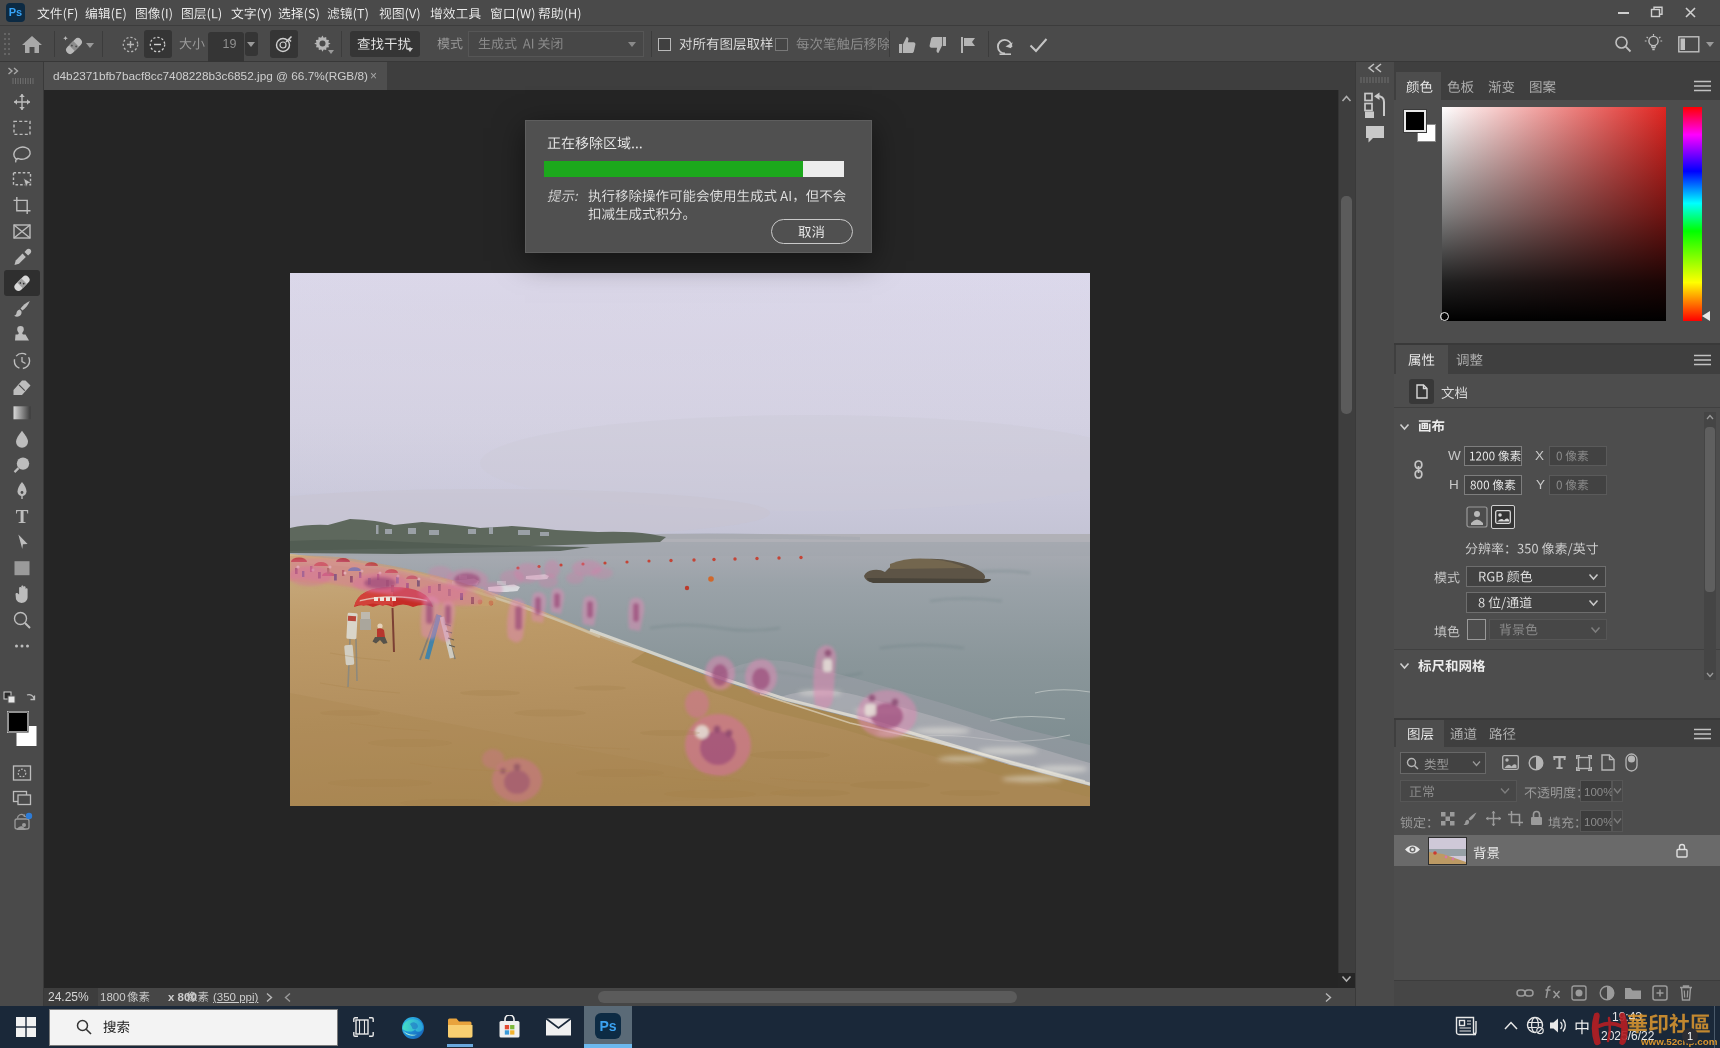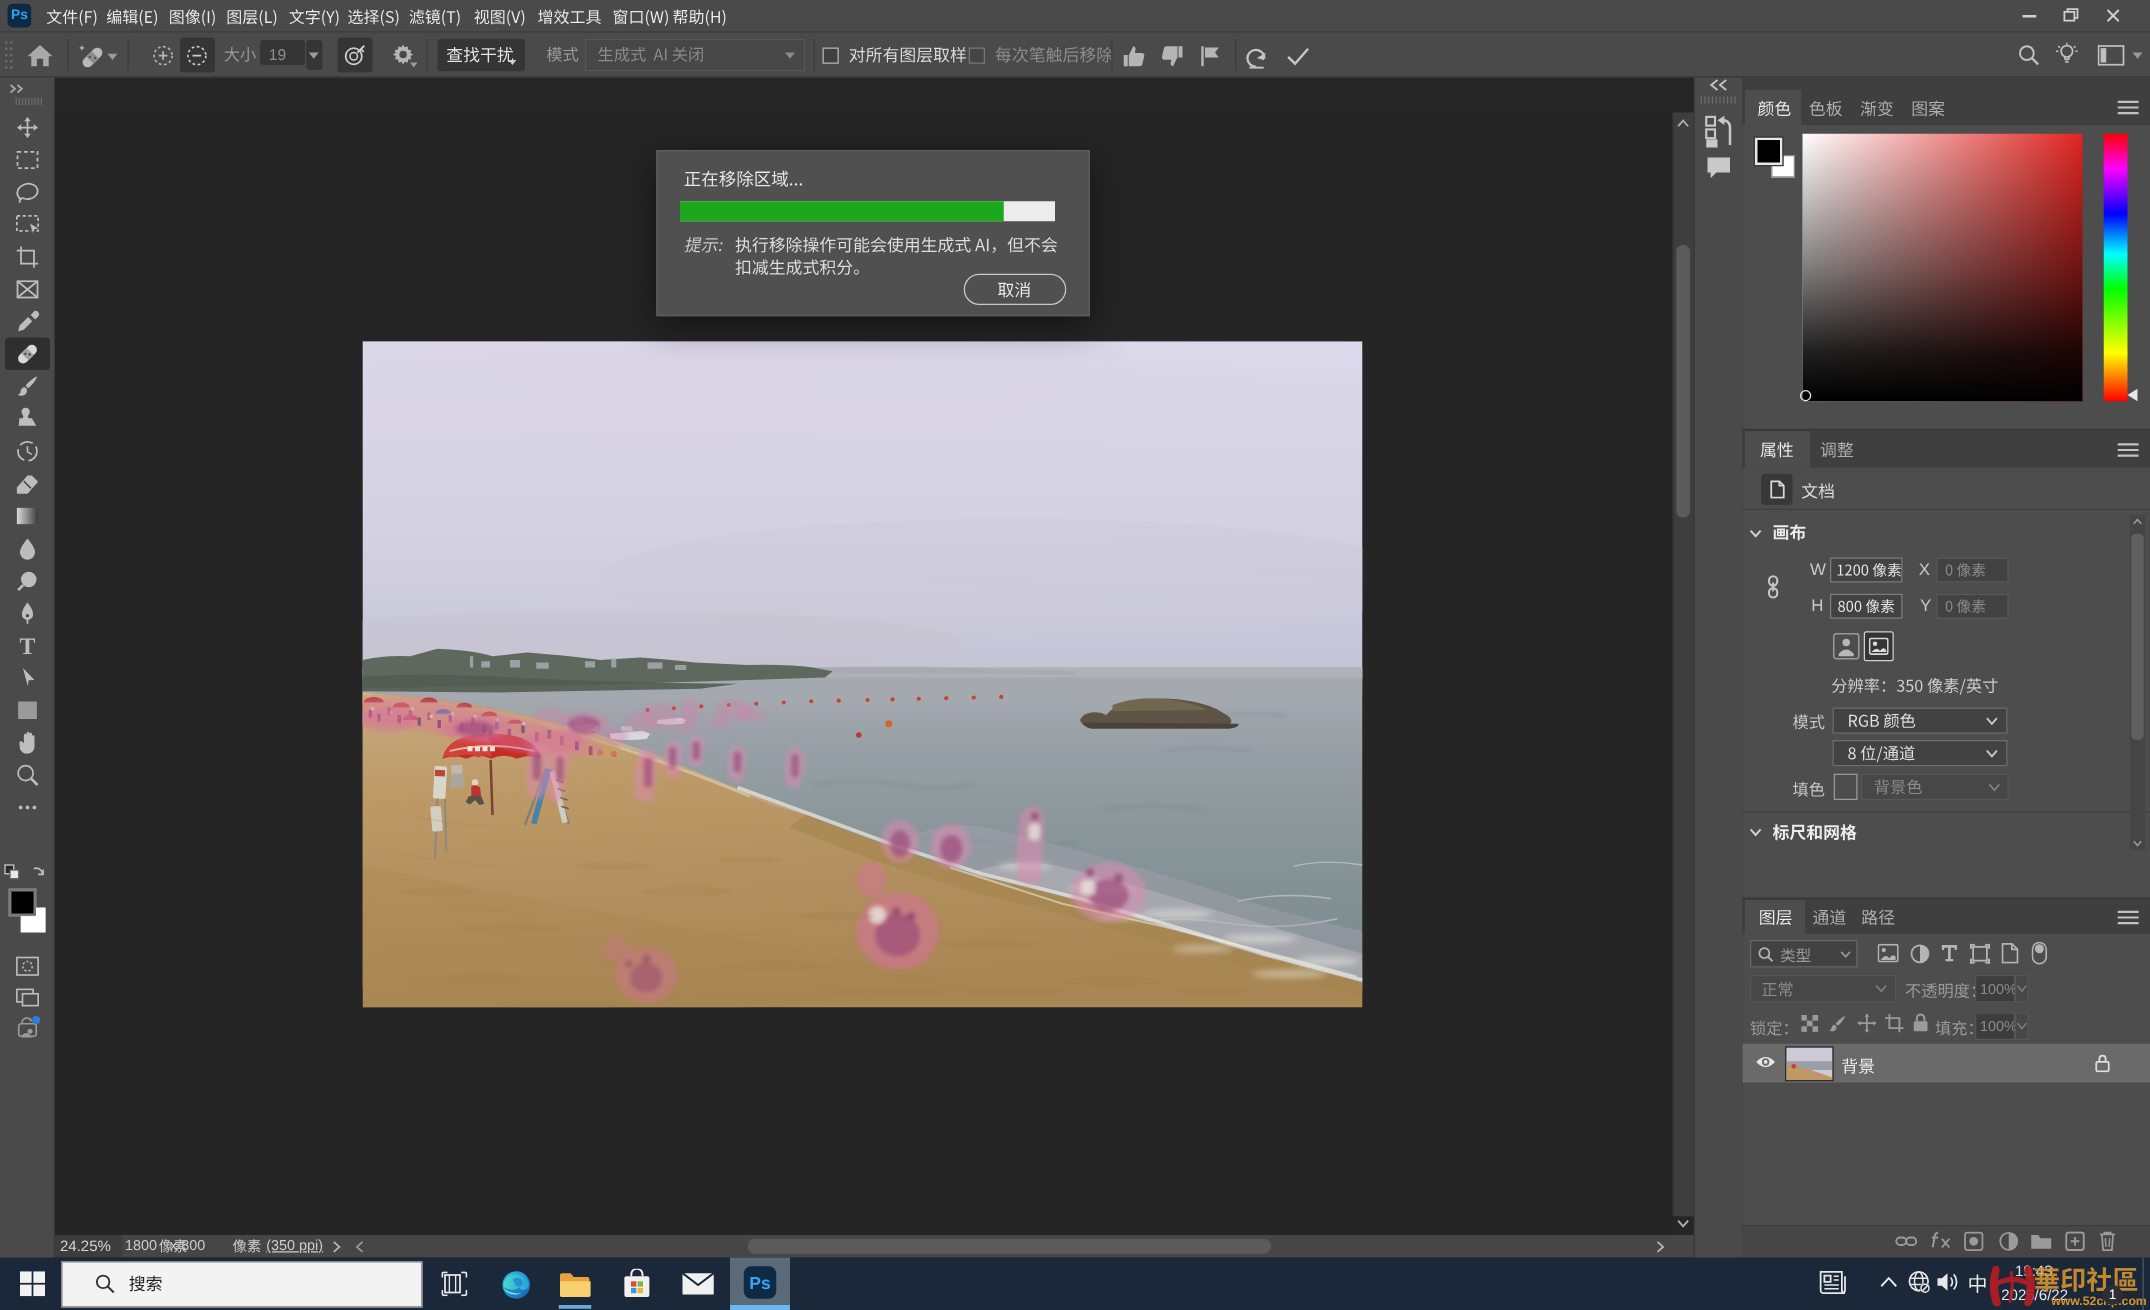--- a/index.html
+++ b/index.html
@@ -185,21 +185,21 @@
     <svg class="abs" style="left:149px;top:10px;" width="17" height="17" viewBox="0 0 17 17">
       <circle cx="8.5" cy="8.5" r="7.2" fill="none" stroke="#cfcfcf" stroke-width="1.3" stroke-dasharray="2.2 2"></circle>
       <path d="M5 8.5 h7" stroke="#cfcfcf" stroke-width="1.4"></path>
     </svg>
     <svg class="abs" style="left:179.0px;top:11.1px;" width="28" height="16" viewBox="0 0 28 16">
         <g fill="#9b9b9b">
           <path transform="translate(0.0,11.4) scale(0.01300,-0.01300)" d="M461 839C460 760 461 659 446 553H62V476H433C393 286 293 92 43 -16C64 -32 88 -59 100 -78C344 34 452 226 501 419C579 191 708 14 902 -78C915 -56 939 -25 958 -8C764 73 633 255 563 476H942V553H526C540 658 541 758 542 839Z"></path>
           <path transform="translate(13.0,11.4) scale(0.01300,-0.01300)" d="M464 826V24C464 4 456 -2 436 -3C415 -4 343 -5 270 -2C282 -23 296 -59 301 -80C395 -81 457 -79 494 -66C530 -54 545 -31 545 24V826ZM705 571C791 427 872 240 895 121L976 154C950 274 865 458 777 598ZM202 591C177 457 121 284 32 178C53 169 86 151 103 138C194 249 253 430 286 577Z"></path>
         </g>
       </svg>
-    <div class="darkbox" style="left:208px;top:6px;width:36px;height:20px;color:#8f8f8f;font-size:12.5px;line-height:24px;padding-left:7px;">19</div>
+    <div class="darkbox" style="left:208px;top:6px;width:36px;height:36px;color:#8f8f8f;font-size:12.5px;line-height:24px;padding-left:7px;text-align:center;">19</div>
     <div class="darkbox" style="left:245px;top:6px;width:13px;height:24px;"></div>
     <div class="va" style="left:247px;top:16px;border-top-color:#9a9a9a;"></div>
     <div class="darkbox" style="left:270px;top:4px;width:28px;height:28px;"></div>
     <svg class="abs" style="left:274px;top:8px;" width="20" height="20" viewBox="0 0 20 20">
       <circle cx="9" cy="11" r="6.5" fill="none" stroke="#d0d0d0" stroke-width="1.4"></circle>
       <circle cx="9" cy="11" r="3" fill="none" stroke="#d0d0d0" stroke-width="1.2"></circle>
       <path d="M12 8 L17.5 2.5 M15 5.5 l2 2" stroke="#d0d0d0" stroke-width="1.5"></path>
     </svg>
     <svg class="abs" style="left:313px;top:9px;" width="19" height="19" viewBox="0 0 19 19">
       <path fill="#b5b5b5" d="M9.5 0.5 l1.2 2.3 2.5-.7 .2 2.6 2.6.2 -.7 2.5 2.3 1.2 -2.3 1.2 .7 2.5 -2.6.2 -.2 2.6 -2.5-.7 -1.2 2.3 -1.2-2.3 -2.5.7 -.2-2.6 -2.6-.2 .7-2.5 L1.2 8.6 3.5 7.4 2.8 4.9 5.4 4.7 5.6 2.1 8.1 2.8 Z"></path>
@@ -449,20 +449,23 @@
           <path d="M-7 -3 a2 2 0 0 1 2 -2 h10 a2 2 0 0 1 2 2 v6 a2 2 0 0 1 -2 2 h-10 a2 2 0 0 1 -2 -2 Z" fill="none" stroke="#9a9a9a" stroke-width="1.3"></path>
           <path d="M-4.5 -5.5 c0 -3.5 4 -5.5 6.5 -3" stroke="#9a9a9a" fill="none" stroke-width="1.3"></path>
           <path d="M2.8 -9.5 l-.6 1.8 1.9.4" stroke="#9a9a9a" fill="none" stroke-width="1.1"></path>
           <circle cx="2" cy="1" r="2" fill="#9a9a9a"></circle>
           <path d="M-5 5 c2 -3 5 -3.5 7 -1.2 l2 2.2 h-9 Z" fill="#9a9a9a"></path>
           <circle cx="7" cy="-8" r="3.2" fill="#2e7cd6" stroke="none"></circle>
         </g>
     </svg>
   </div>
 
+  <div class="abs" id="tabbar">
+      <div id="doctab">d4b2371bfb7bacf8cc7408228b3c6852.jpg @ 66.7%(RGB/8)<span class="abs" style="right:10px;top:0;color:#a8a8a8;font-size:12px;">×</span></div>
+    </div>
   <div class="abs" id="viewport"></div>
   <div class="abs" id="photo" style="left:290px; top:273px; width:800px; height:533px;">
   <svg width="800" height="533" viewBox="0 0 800 533">
     <defs>
       <linearGradient id="sky" x1="0" y1="0" x2="0" y2="1">
         <stop offset="0" stop-color="#dcd9ec"></stop>
             <stop offset=".55" stop-color="#d3d1e2"></stop>
         <stop offset=".85" stop-color="#c9c8da"></stop>
             <stop offset="1" stop-color="#c3c3d4"></stop>
       </linearGradient>
@@ -763,21 +766,21 @@
     </svg>
   <div class="abs" id="statusbar">
     <div class="abs" style="left:0px;top:0px;width:54px;height:18px;background:#3d3d3d;line-height:18px;padding-left:4px;color:#d6d6d6;">24.25%</div>
     <div class="abs" style="left:56px;top:3px;font-size:11.5px;color:#cdcdcd;">1800</div>
     <svg class="abs" style="left:83.0px;top:3.1px;" width="25" height="15" viewBox="0 0 25 15">
         <g fill="#cdcdcd">
           <path transform="translate(0.0,10.1) scale(0.01150,-0.01150)" d="M486 710H666C649 681 628 651 607 629H420C444 656 466 683 486 710ZM487 839C445 755 366 649 256 571C272 561 294 539 305 523C324 537 341 552 358 567V413H513C465 371 394 329 287 296C303 283 321 262 330 249C420 278 486 313 534 350C550 335 564 320 577 303C509 242 384 180 287 151C301 139 319 117 329 102C417 134 530 197 604 260C614 241 622 222 628 204C549 123 402 46 278 10C292 -3 311 -27 322 -44C430 -7 555 63 642 141C651 78 640 24 618 3C604 -14 589 -16 569 -16C552 -16 529 -15 503 -12C514 -31 520 -60 521 -77C544 -79 566 -79 584 -79C619 -79 645 -72 670 -45C713 -4 727 104 694 209L743 232C779 123 841 28 921 -23C932 -5 954 21 970 34C893 76 831 162 798 259C837 279 876 301 909 322L858 370C812 337 738 292 675 260C653 307 621 352 577 387L600 413H898V629H685C714 664 743 703 765 741L721 773L707 769H526L559 826ZM425 571H603C598 542 588 507 563 470H425ZM665 571H829V470H637C655 507 663 542 665 571ZM262 836C209 685 122 535 29 437C43 420 65 381 72 363C102 395 131 433 159 473V-77H230V588C270 660 305 738 333 815Z"></path>
           <path transform="translate(11.5,10.1) scale(0.01150,-0.01150)" d="M636 86C721 44 828 -21 880 -64L939 -18C882 26 774 87 691 127ZM293 128C233 72 135 20 46 -15C63 -27 91 -53 104 -66C190 -27 293 36 362 101ZM193 294C211 301 240 305 440 316C349 277 270 248 236 237C176 216 131 204 98 201C104 182 114 149 116 135C143 143 182 148 479 165V8C479 -4 475 -7 458 -8C443 -9 389 -9 327 -7C339 -27 351 -55 355 -77C429 -77 479 -76 510 -65C543 -53 552 -33 552 6V169L801 183C828 160 851 137 867 118L926 159C884 206 797 271 728 315L673 279C694 265 717 249 739 233L328 213C466 258 606 316 740 388L688 436C651 415 610 394 569 374L337 362C391 385 444 412 495 444L471 463H950V523H536V588H844V645H536V709H903V767H536V841H461V767H105V709H461V645H160V588H461V523H54V463H406C340 421 267 388 243 378C215 367 193 360 173 358C180 340 190 308 193 294Z"></path>
         </g>
       </svg>
-    <div class="abs" style="left:92px;top:3px;font-size:11.5px;color:#cdcdcd;">x 800</div>
+    <div class="abs" style="left:124px;top:3px;font-size:11.5px;color:#cdcdcd;font-weight:bold;">x 800</div>
     <svg class="abs" style="left:142.0px;top:3.1px;" width="25" height="15" viewBox="0 0 25 15">
         <g fill="#cdcdcd">
           <path transform="translate(0.0,10.1) scale(0.01150,-0.01150)" d="M486 710H666C649 681 628 651 607 629H420C444 656 466 683 486 710ZM487 839C445 755 366 649 256 571C272 561 294 539 305 523C324 537 341 552 358 567V413H513C465 371 394 329 287 296C303 283 321 262 330 249C420 278 486 313 534 350C550 335 564 320 577 303C509 242 384 180 287 151C301 139 319 117 329 102C417 134 530 197 604 260C614 241 622 222 628 204C549 123 402 46 278 10C292 -3 311 -27 322 -44C430 -7 555 63 642 141C651 78 640 24 618 3C604 -14 589 -16 569 -16C552 -16 529 -15 503 -12C514 -31 520 -60 521 -77C544 -79 566 -79 584 -79C619 -79 645 -72 670 -45C713 -4 727 104 694 209L743 232C779 123 841 28 921 -23C932 -5 954 21 970 34C893 76 831 162 798 259C837 279 876 301 909 322L858 370C812 337 738 292 675 260C653 307 621 352 577 387L600 413H898V629H685C714 664 743 703 765 741L721 773L707 769H526L559 826ZM425 571H603C598 542 588 507 563 470H425ZM665 571H829V470H637C655 507 663 542 665 571ZM262 836C209 685 122 535 29 437C43 420 65 381 72 363C102 395 131 433 159 473V-77H230V588C270 660 305 738 333 815Z"></path>
           <path transform="translate(11.5,10.1) scale(0.01150,-0.01150)" d="M636 86C721 44 828 -21 880 -64L939 -18C882 26 774 87 691 127ZM293 128C233 72 135 20 46 -15C63 -27 91 -53 104 -66C190 -27 293 36 362 101ZM193 294C211 301 240 305 440 316C349 277 270 248 236 237C176 216 131 204 98 201C104 182 114 149 116 135C143 143 182 148 479 165V8C479 -4 475 -7 458 -8C443 -9 389 -9 327 -7C339 -27 351 -55 355 -77C429 -77 479 -76 510 -65C543 -53 552 -33 552 6V169L801 183C828 160 851 137 867 118L926 159C884 206 797 271 728 315L673 279C694 265 717 249 739 233L328 213C466 258 606 316 740 388L688 436C651 415 610 394 569 374L337 362C391 385 444 412 495 444L471 463H950V523H536V588H844V645H536V709H903V767H536V841H461V767H105V709H461V645H160V588H461V523H54V463H406C340 421 267 388 243 378C215 367 193 360 173 358C180 340 190 308 193 294Z"></path>
         </g>
       </svg>
     <div class="abs" style="left:169px;top:3px;font-size:11.5px;color:#cdcdcd;text-decoration:underline;">(350 ppi)</div>
   </div>
   <svg class="abs" style="left:265px;top:992px;" width="8" height="11" viewBox="0 0 8 11">
       <path d="M2 1.5 L6.5 5.5 L2 9.5" fill="none" stroke="#b8b8b8" stroke-width="1.4"></path>

